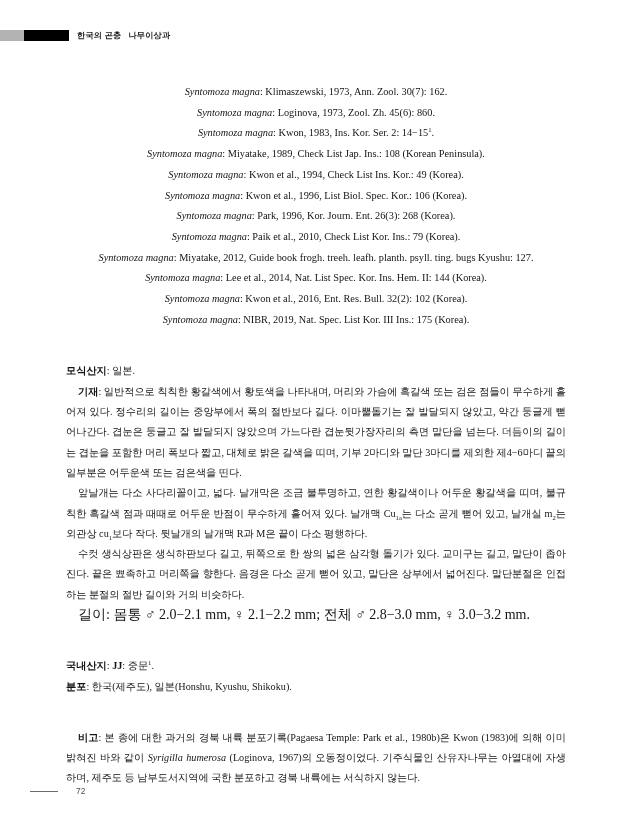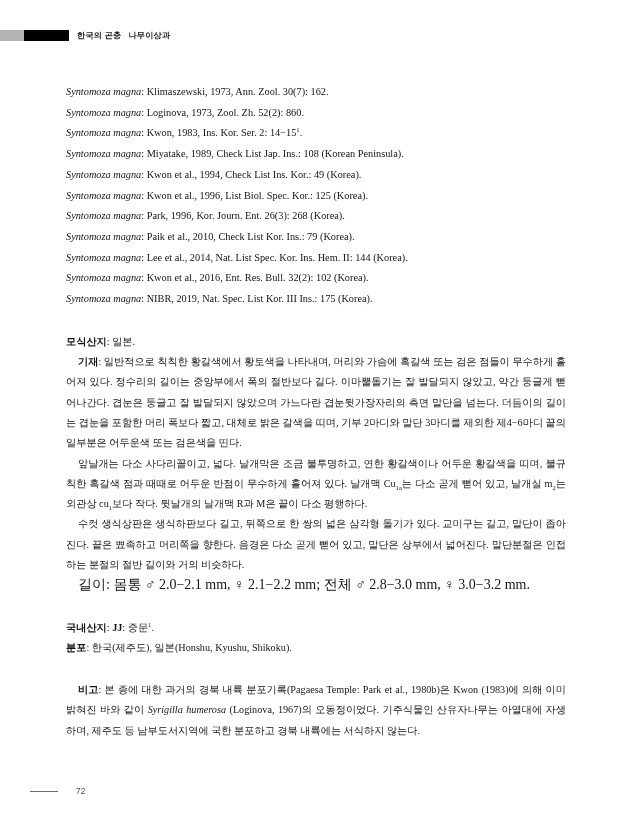--- a/index.html
+++ b/index.html
@@ -66,38 +66,39 @@
   
   .syn-list {
     margin: 0;
     padding: 0;
   }
   .syn-line {
     font-size: 10.3px;
     line-height: 20.7px;
     white-space: nowrap;
     color: #141414;
+    text-align: center;
   }
   .sci {
     font-style: italic;
   }
   sup.note {
     font-size: 6.6px;
     vertical-align: super;
     line-height: 0;
   }
   sub.sb {
     font-size: 6.6px;
     vertical-align: sub;
     line-height: 0;
   }
 
   
   .kblock {
-    margin-top: 22px;
+    margin-top: 31px;
   }
   .kline, .kpara {
     font-size: 10.2px;
     line-height: 20.3px;
     color: #141414;
     text-align: justify;
     text-justify: inter-character;
     word-break: break-all;
   }
   .kpara.indent {
@@ -144,34 +145,35 @@
     <span class="hdr-bar-black"></span>
     <span class="hdr-text"><span>한국의 곤충</span><span class="sep"></span><span>나무이상과</span></span>
   </div>
 
   <div class="content">
 
     <div class="syn-list">
 
       <div class="syn-line"><span class="sci">Syntomoza magna</span><span>: Klimaszewski, 1973, Ann. Zool. 30(7): 162.</span></div>
 
-      <div class="syn-line"><span class="sci">Syntomoza magna</span><span>: Loginova, 1973, Zool. Zh. 52(2): 860.</span></div>
+      <div class="syn-line"><span class="sci">Syntomoza magna</span><span>: Loginova, 1973, Zool. Zh. 45(6): 860.</span></div>
 
       <div class="syn-line"><span class="sci">Syntomoza magna</span><span>: Kwon, 1983, Ins. Kor. Ser. 2: 14−15</span><sup class="note">1</sup><span>.</span></div>
 
       <div class="syn-line"><span class="sci">Syntomoza magna</span><span>: Miyatake, 1989, Check List Jap. Ins.: 108 (Korean Peninsula).</span></div>
 
       <div class="syn-line"><span class="sci">Syntomoza magna</span><span>: Kwon et al., 1994, Check List Ins. Kor.: 49 (Korea).</span></div>
 
-      <div class="syn-line"><span class="sci">Syntomoza magna</span><span>: Kwon et al., 1996, List Biol. Spec. Kor.: 125 (Korea).</span></div>
+      <div class="syn-line"><span class="sci">Syntomoza magna</span><span>: Kwon et al., 1996, List Biol. Spec. Kor.: 106 (Korea).</span></div>
 
       <div class="syn-line"><span class="sci">Syntomoza magna</span><span>: Park, 1996, Kor. Journ. Ent. 26(3): 268 (Korea).</span></div>
 
       <div class="syn-line"><span class="sci">Syntomoza magna</span><span>: Paik et al., 2010, Check List Kor. Ins.: 79 (Korea).</span></div>
 
+      <div class="syn-line"><span class="sci">Syntomoza magna</span><span>: Miyatake, 2012, Guide book frogh. treeh. leafh. planth. psyll. ting. bugs Kyushu: 127.</span></div>
 
       <div class="syn-line"><span class="sci">Syntomoza magna</span><span>: Lee et al., 2014, Nat. List Spec. Kor. Ins. Hem. II: 144 (Korea).</span></div>
 
       <div class="syn-line"><span class="sci">Syntomoza magna</span><span>: Kwon et al., 2016, Ent. Res. Bull. 32(2): 102 (Korea).</span></div>
 
       <div class="syn-line"><span class="sci">Syntomoza magna</span><span>: NIBR, 2019, Nat. Spec. List Kor. III Ins.: 175 (Korea).</span></div>
 
     </div>
 
     <div class="kblock">

